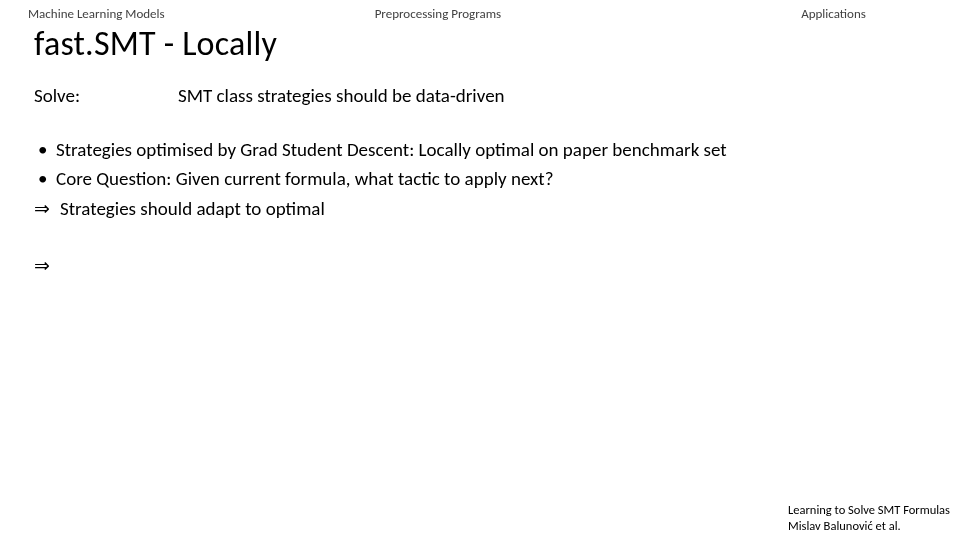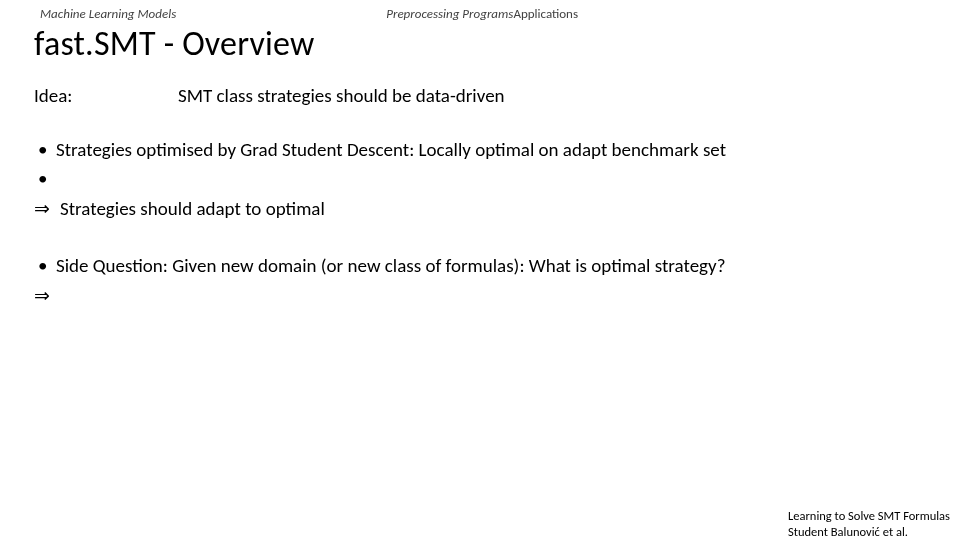--- a/index.html
+++ b/index.html
@@ -11,23 +11,23 @@
       color: #000000;
       position: relative;
       overflow: hidden;
     }
     .tabs {
       display: flex;
       padding: 6px 0 0 0;
       font-size: 13px;
       color: #424242;
     }
-    .tab1 { margin-left: 40px; font-style: italic; }
-    .tab2 { margin-left: 210px; font-style: italic; }
-    .tab3 { }
+    .tab1 { margin-left: 28px; }
+    .tab2 { margin-left: 210px; }
+    .tab3 { margin-left: 300px; }
     .title {
       font-size: 34px;
       font-weight: 400;
       margin: 2px 0 18px 34px;
       letter-spacing: 0.2px;
     }
     .content {
       margin-left: 34px;
       font-size: 19px;
       line-height: 1.45;
@@ -58,64 +58,61 @@
     .arrow-sym {
       width: 26px;
       flex-shrink: 0;
       font-family: "Cambria Math", serif;
       font-size: 19px;
     }
     .gap { height: 28px; }
     .footer {
       position: absolute;
       right: 10px;
-      bottom: 0;
+      bottom: 6px;
       font-size: 12.5px;
       text-align: left;
       line-height: 1.3;
     }
   </style>
 </head>
 <body>
 
 <div class="tabs">
   <span class="tab1">Machine Learning Models</span>
   <span class="tab2">Preprocessing Programs</span>
   <span class="tab3">Applications</span>
 </div>
 
-<h1 class="title">fast.SMT - Overview</h1>
+<h1 class="title">fast.SMT - Locally</h1>
 
 <div class="content">
 
   <div class="idea-row">
-    <span class="idea-label">Idea:</span>
+    <span class="idea-label">Solve:</span>
     <span>SMT class strategies should be data-driven</span>
   </div>
 
   <div class="bullet-line">
     <span class="bullet-dot"></span>
-    <span>Strategies optimised by Grad Student Descent: Locally optimal on adapt benchmark set</span>
+    <span>Strategies optimised by Grad Student Descent: Locally optimal on paper benchmark set</span>
   </div>
   <div class="bullet-line">
     <span class="bullet-dot"></span>
+    <span>Core Question: Given current formula, what tactic to apply next?</span>
   </div>
   <div class="arrow-line">
     <span class="arrow-sym">⇒</span>
     <span>Strategies should adapt to optimal</span>
   </div>
 
   <div class="gap"></div>
 
-  <div class="bullet-line">
-    <span class="bullet-dot"></span>
-    <span>Side Question: Given new domain (or new class of formulas): What is optimal strategy?</span>
-  </div>
   <div class="arrow-line">
     <span class="arrow-sym">⇒</span>
   </div>
 
 </div>
 
 <div class="footer">
   <div>Learning to Solve SMT Formulas</div>
-  <div>Student Balunović et al.</div>
+  <div>Mislav Balunović et al.</div>
 </div>
 
 </body></html>

